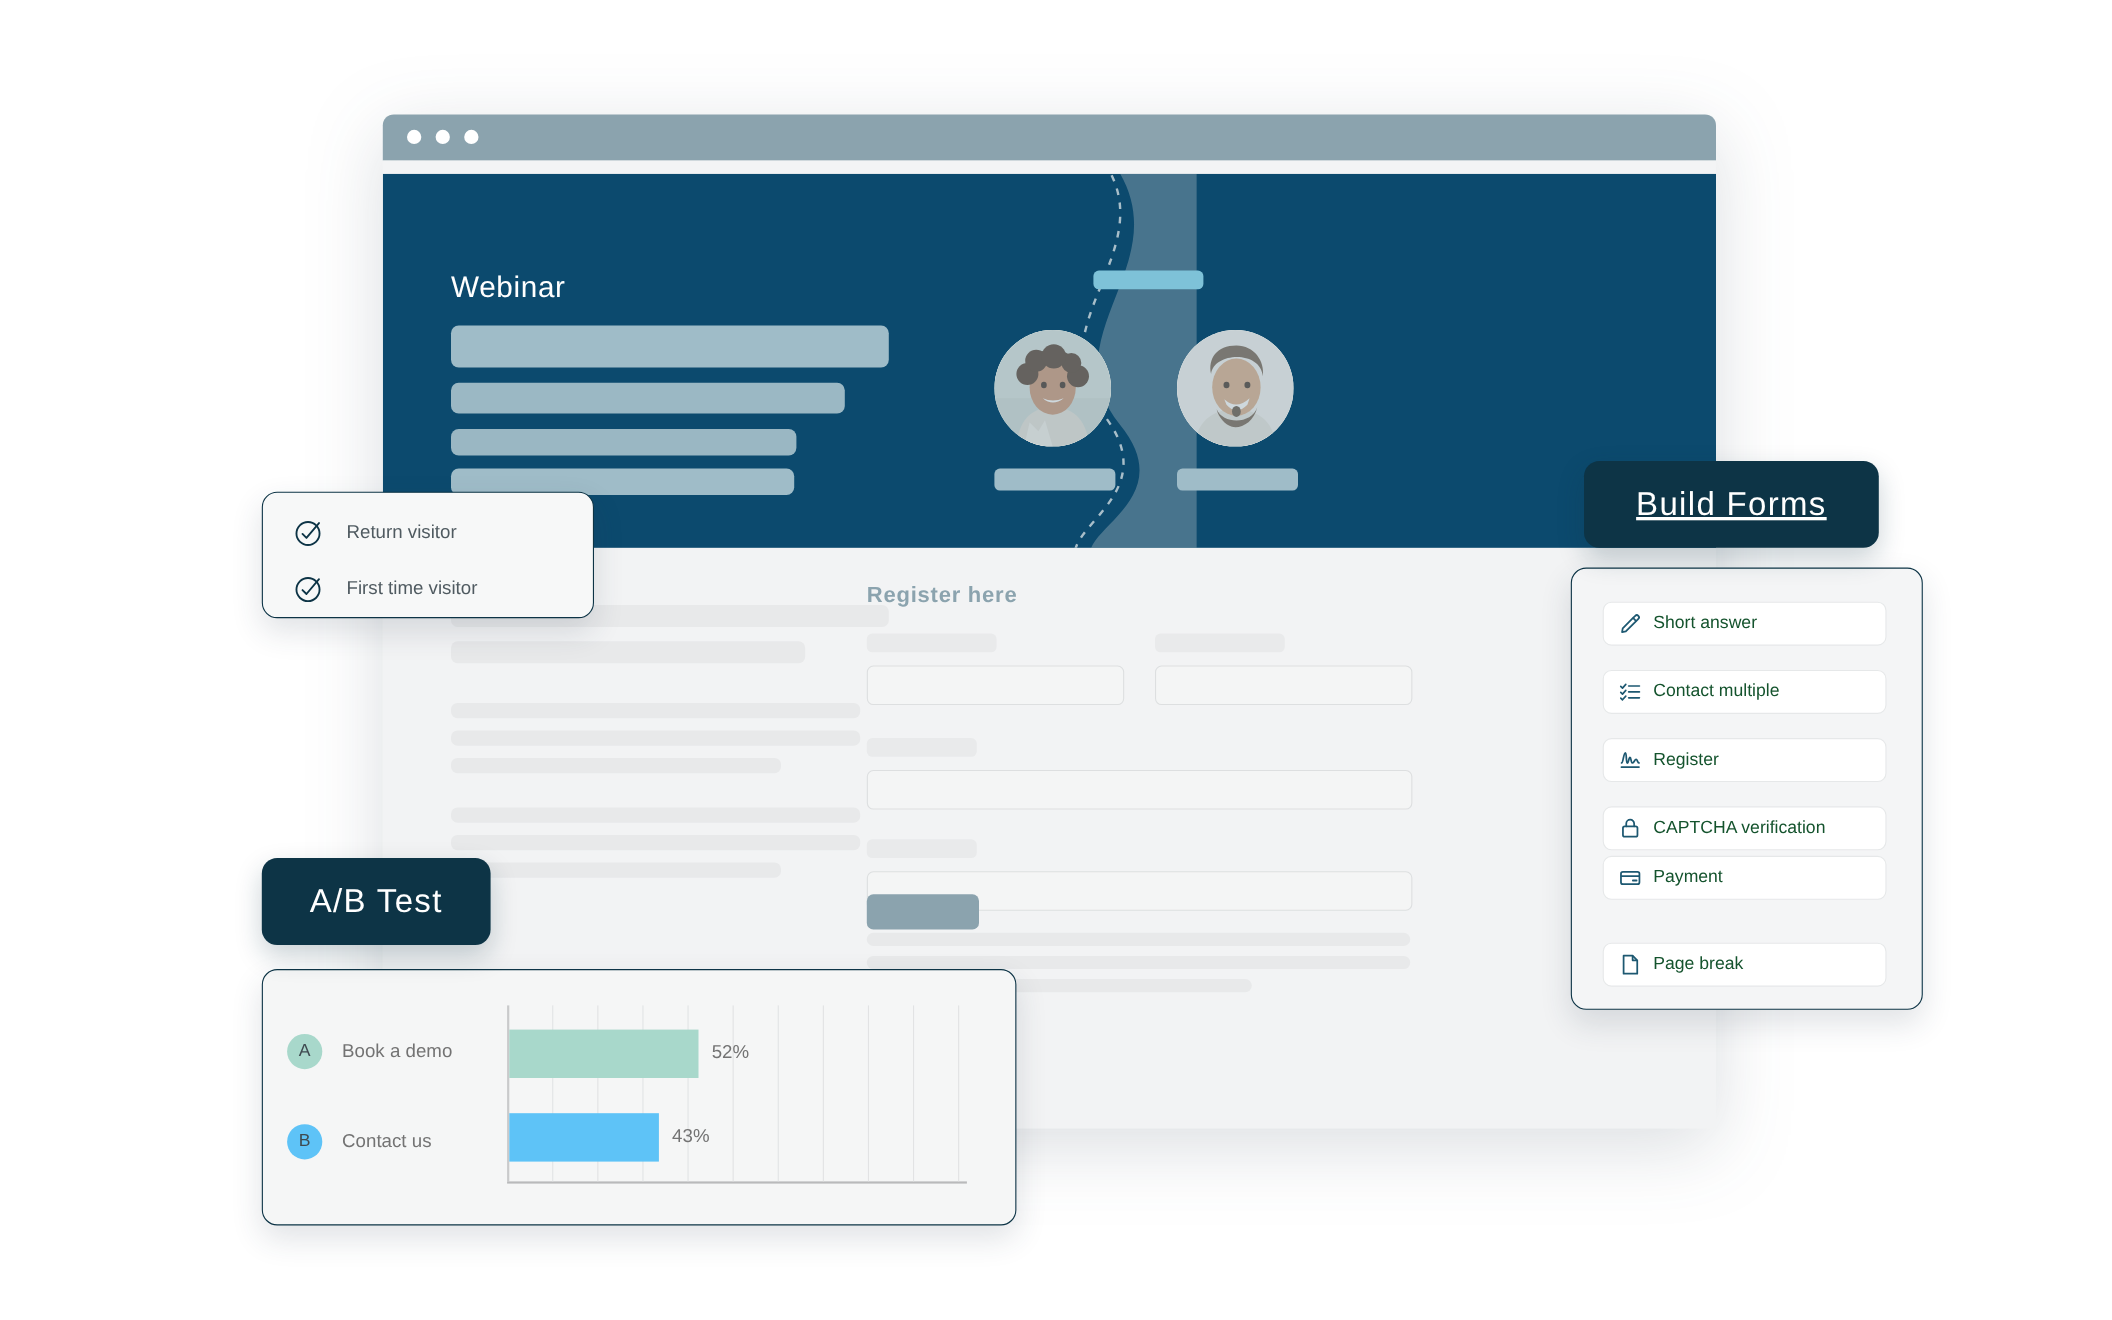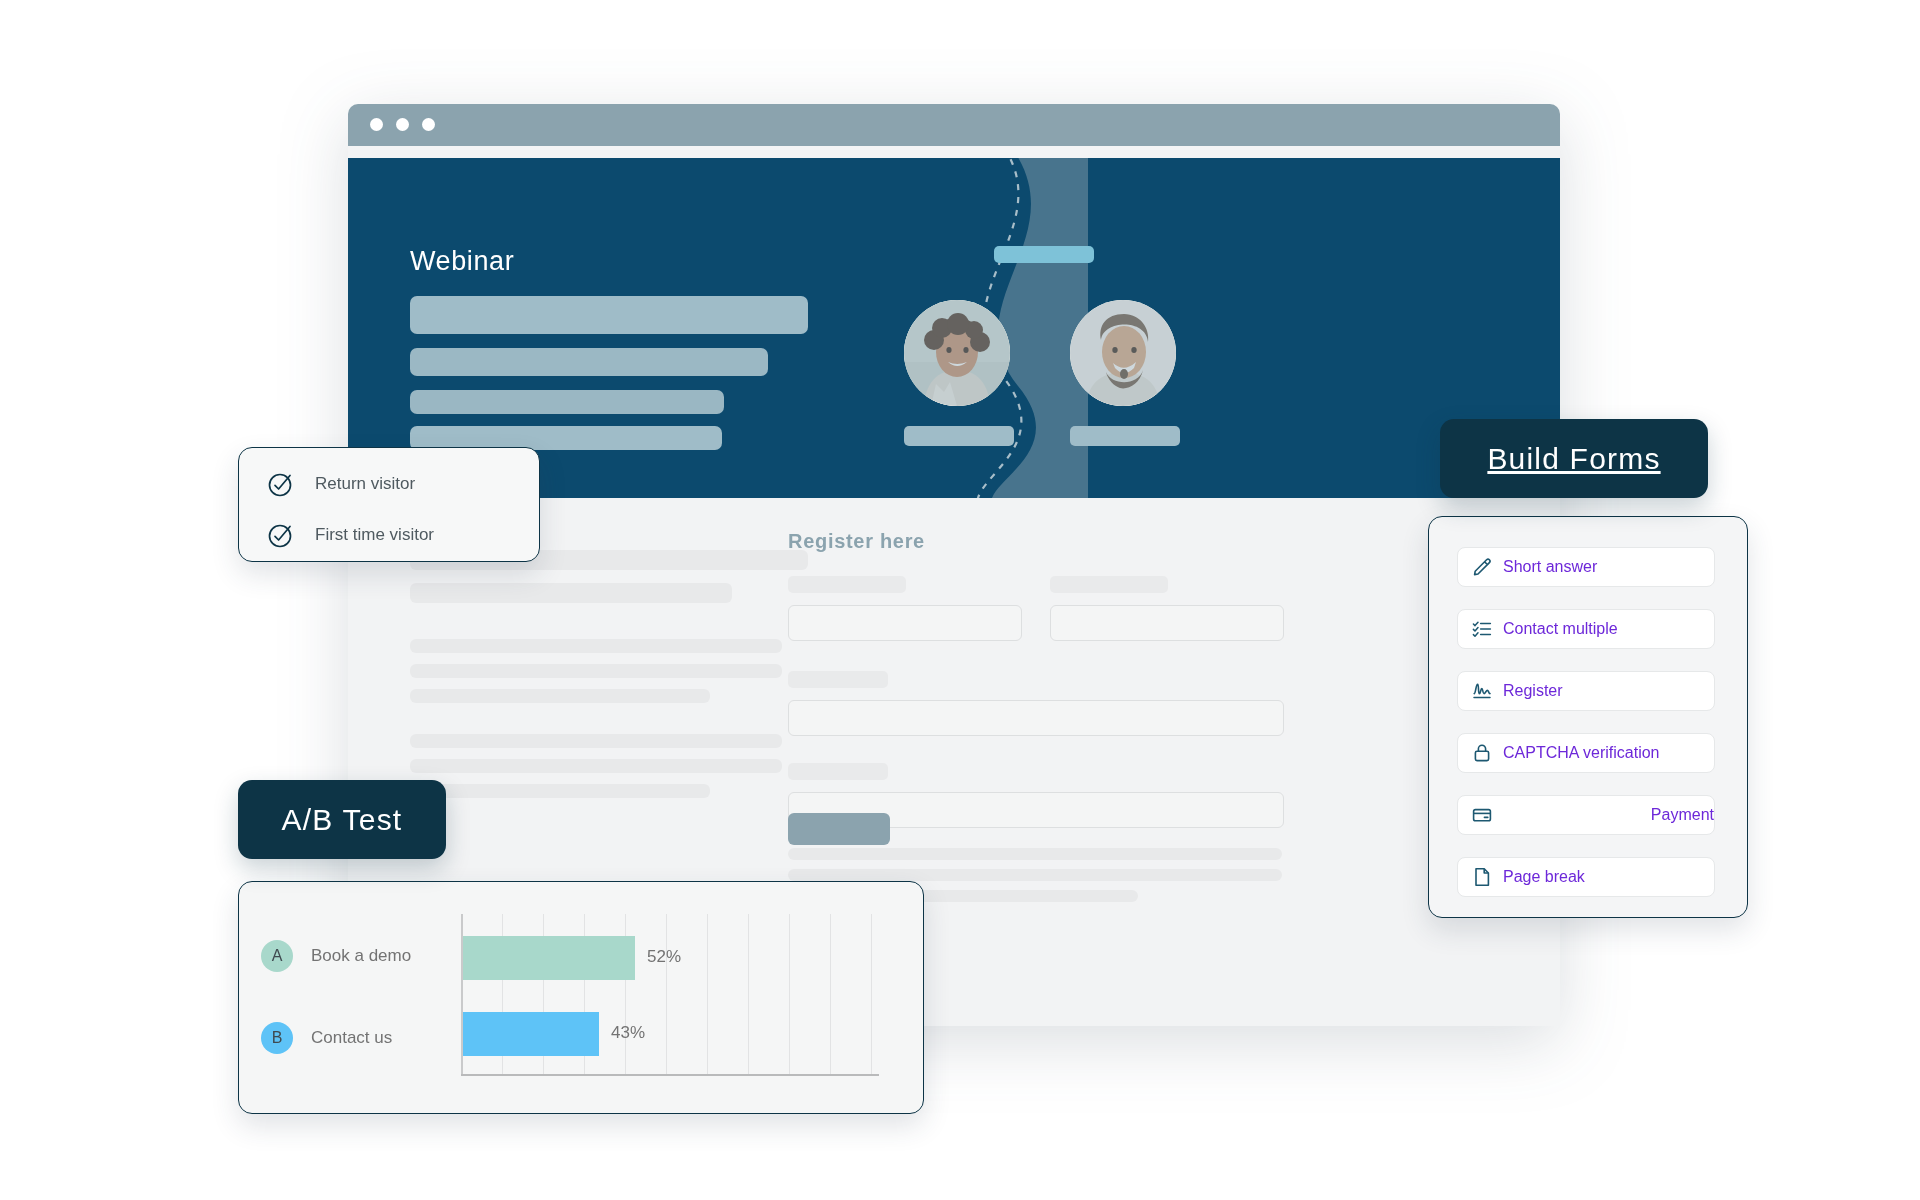--- a/index.html
+++ b/index.html
@@ -109,21 +109,21 @@
   #card-forms {
     left:1428px; top:516px; width:318px; height:400px;
     background:#f4f5f6; padding:0;
   }
   .form-item {
     position:absolute; left:28px; width:258px; height:40px;
     background:#fff; border:1px solid #e6e8e9; border-radius:8px;
     display:flex; align-items:center; gap:11px; padding-left:14px;
     box-sizing:border-box;
   }
-  .form-item .fi-label { font-size:16px; color:#6d28d9; white-space:nowrap; }
+  .form-item .fi-label { font-size:16px; color:#14532d; white-space:nowrap; }
   .form-item svg { flex:0 0 auto; }
 
   
   #card-ab {
     left:238px; top:881px; width:684px; height:231px;
     background:#f5f6f6;
   }
   .ab-row { position:absolute; left:22px; display:flex; align-items:center; gap:18px; }
   .ab-badge {
     width:32px; height:32px; border-radius:50%;
@@ -288,21 +288,21 @@
     </div>
 
     <div class="form-item" style="top:216px;">
       <svg width="20" height="20" viewBox="0 0 20 20">
         <rect x="3.4" y="8.2" width="13.2" height="9.4" rx="1.6" fill="none" stroke="#1d5871" stroke-width="1.6"></rect>
         <path d="M6.4 8.2 V5.8 A3.6 3.6 0 0 1 13.6 5.8 V8.2" fill="none" stroke="#1d5871" stroke-width="1.6" stroke-linecap="round"></path>
       </svg>
       <span class="fi-label">CAPTCHA verification</span>
     </div>
 
-    <div class="form-item" style="top:278px;justify-content:space-between;">
+    <div class="form-item" style="top:261px;">
       <svg width="20" height="20" viewBox="0 0 20 20">
         <rect x="1.6" y="4.6" width="16.8" height="11.2" rx="1.8" fill="none" stroke="#1d5871" stroke-width="1.6"></rect>
         <line x1="1.6" y1="8.4" x2="18.4" y2="8.4" stroke="#1d5871" stroke-width="1.6"></line>
         <rect x="11.6" y="11.6" width="5" height="1.7" rx=".8" fill="#1d5871"></rect>
       </svg>
       <span class="fi-label">Payment</span>
     </div>
 
     <div class="form-item" style="top:340px;">
       <svg width="20" height="20" viewBox="0 0 20 20">

